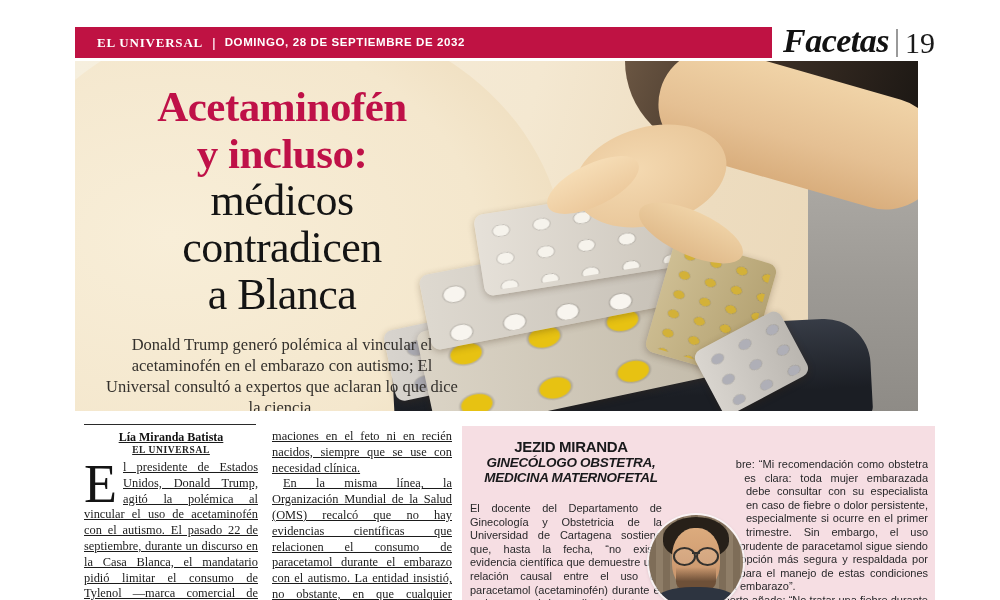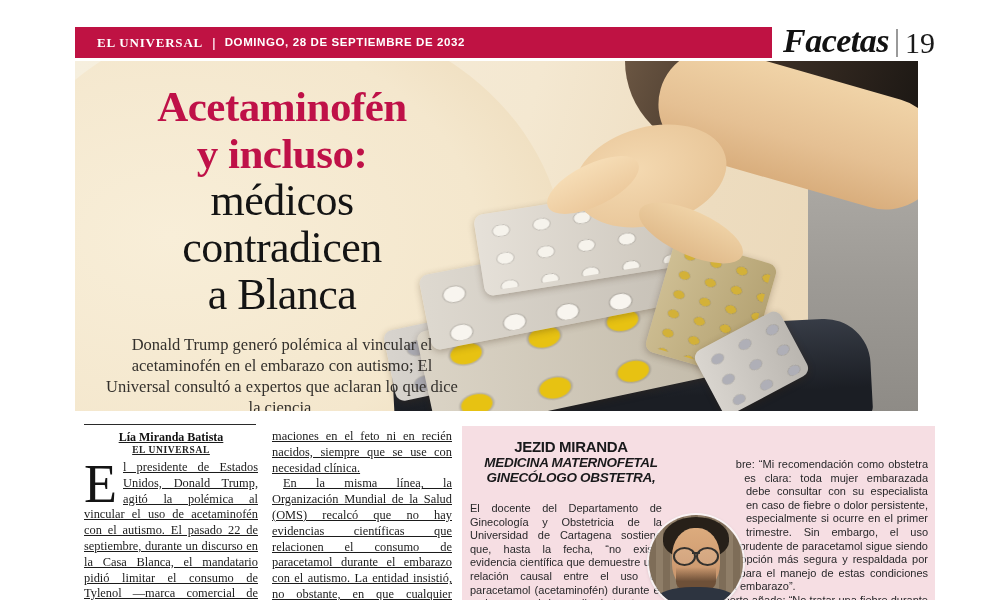--- a/index.html
+++ b/index.html
@@ -160,22 +160,22 @@
   </div>
 
   <div class="col col-2">
     <p>maciones en el feto ni en recién nacidos, siempre que se use con necesidad clínica.</p>
     <p class="p-indent">En la misma línea, la Organización Mundial de la Salud (OMS) recalcó que no hay evidencias científicas que relacionen el consumo de paracetamol durante el embarazo con el autismo. La entidad insistió, no obstante, en que cualquier medicamento debe administrarse con precaución en la gestación, especialmente durante los primeros meses,</p>
   </div>
 
   <div class="expert-box">
     <div class="expert-head">
       <div class="expert-name">JEZID MIRANDA</div>
+      <div class="expert-title">GINECÓLOGO OBSTETRA,</div>
       <div class="expert-title">MEDICINA MATERNOFETAL</div>
-      <div class="expert-title">GINECÓLOGO OBSTETRA,</div>
     </div>
 
     <div class="box-col box-col-left">
       <p>El docente del Departamento de Ginecología y Obstetricia de la Universidad de Cartagena sostiene que, hasta la fecha, “no existe evidencia científica que demuestre una relación causal entre el uso de paracetamol (acetaminofén) durante el embarazo y el desarrollo de trastornos como el autismo o el TDAH. Lo que se ha identificado en al-</p>
     </div>
 
     <div class="box-col box-col-right">
       <div class="photo-spacer" aria-hidden="true"></div>
       <p>bre: “Mi recomendación como obstetra es clara: toda mujer embarazada debe consultar con su especialista en caso de fiebre o dolor persistente, especialmente si ocurre en el primer trimestre. Sin embargo, el uso prudente de paracetamol sigue siendo la opción más segura y respaldada por evidencia para el manejo de estas condiciones durante el embarazo”.</p>
       <p class="p-indent">El experto añade: “No tratar una fiebre durante el embarazo puede ser incluso más riesgoso que el uso controlado del medicamento. En etapas tempranas, la fiebre se</p>

